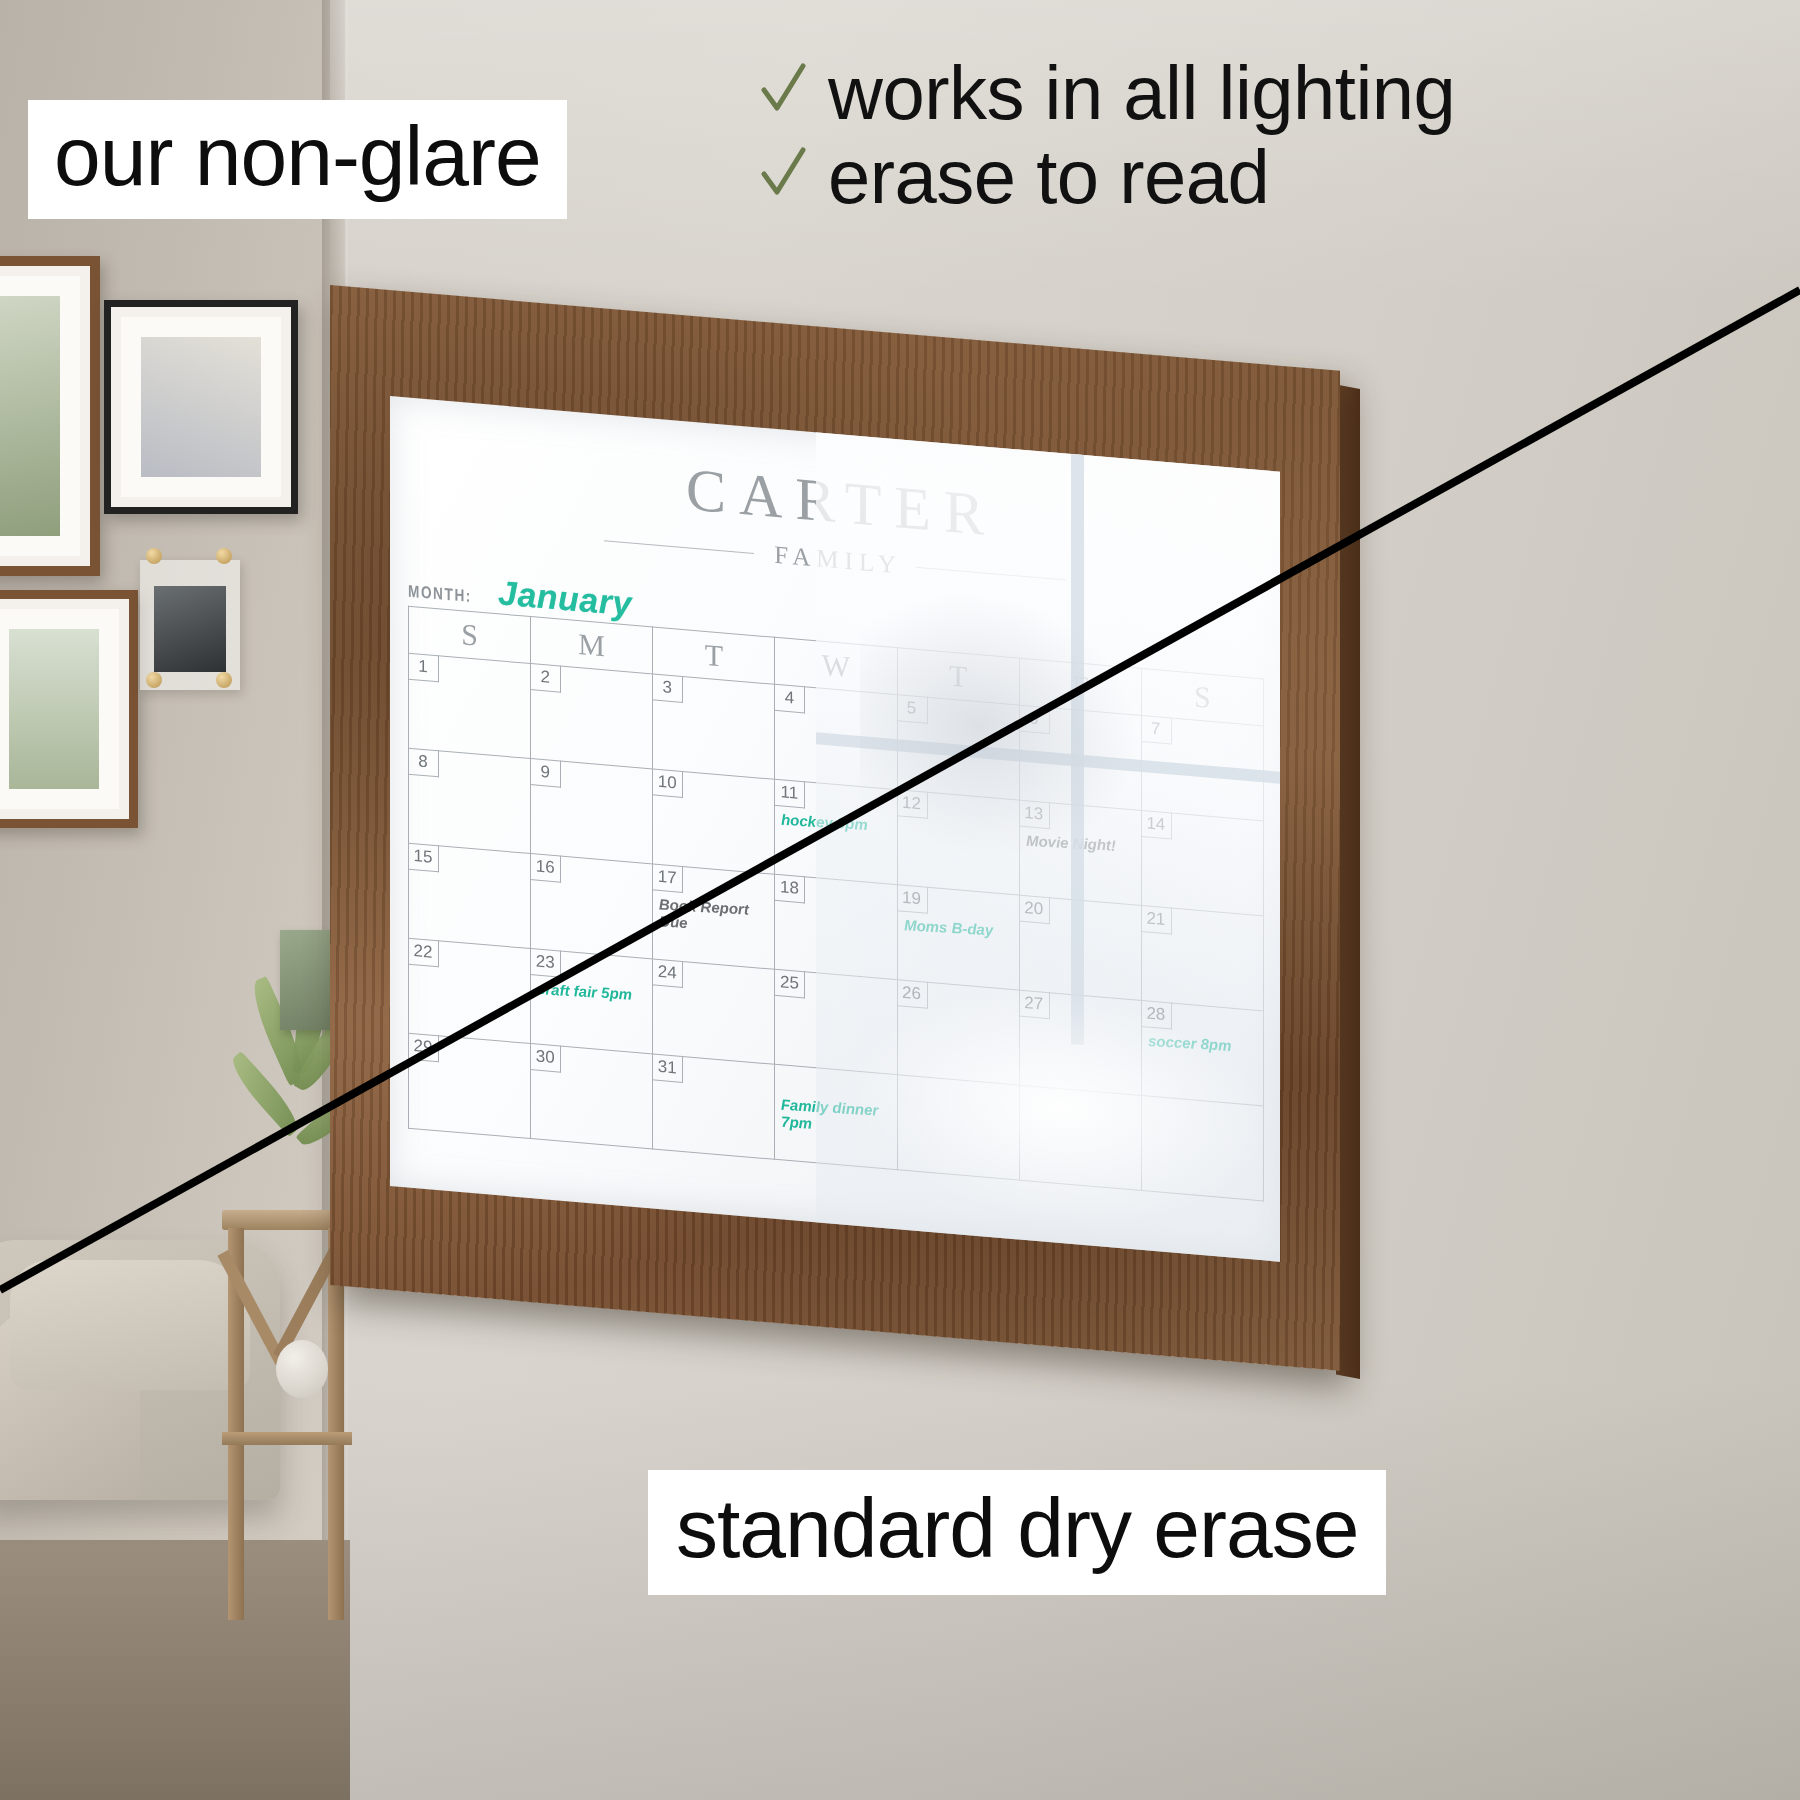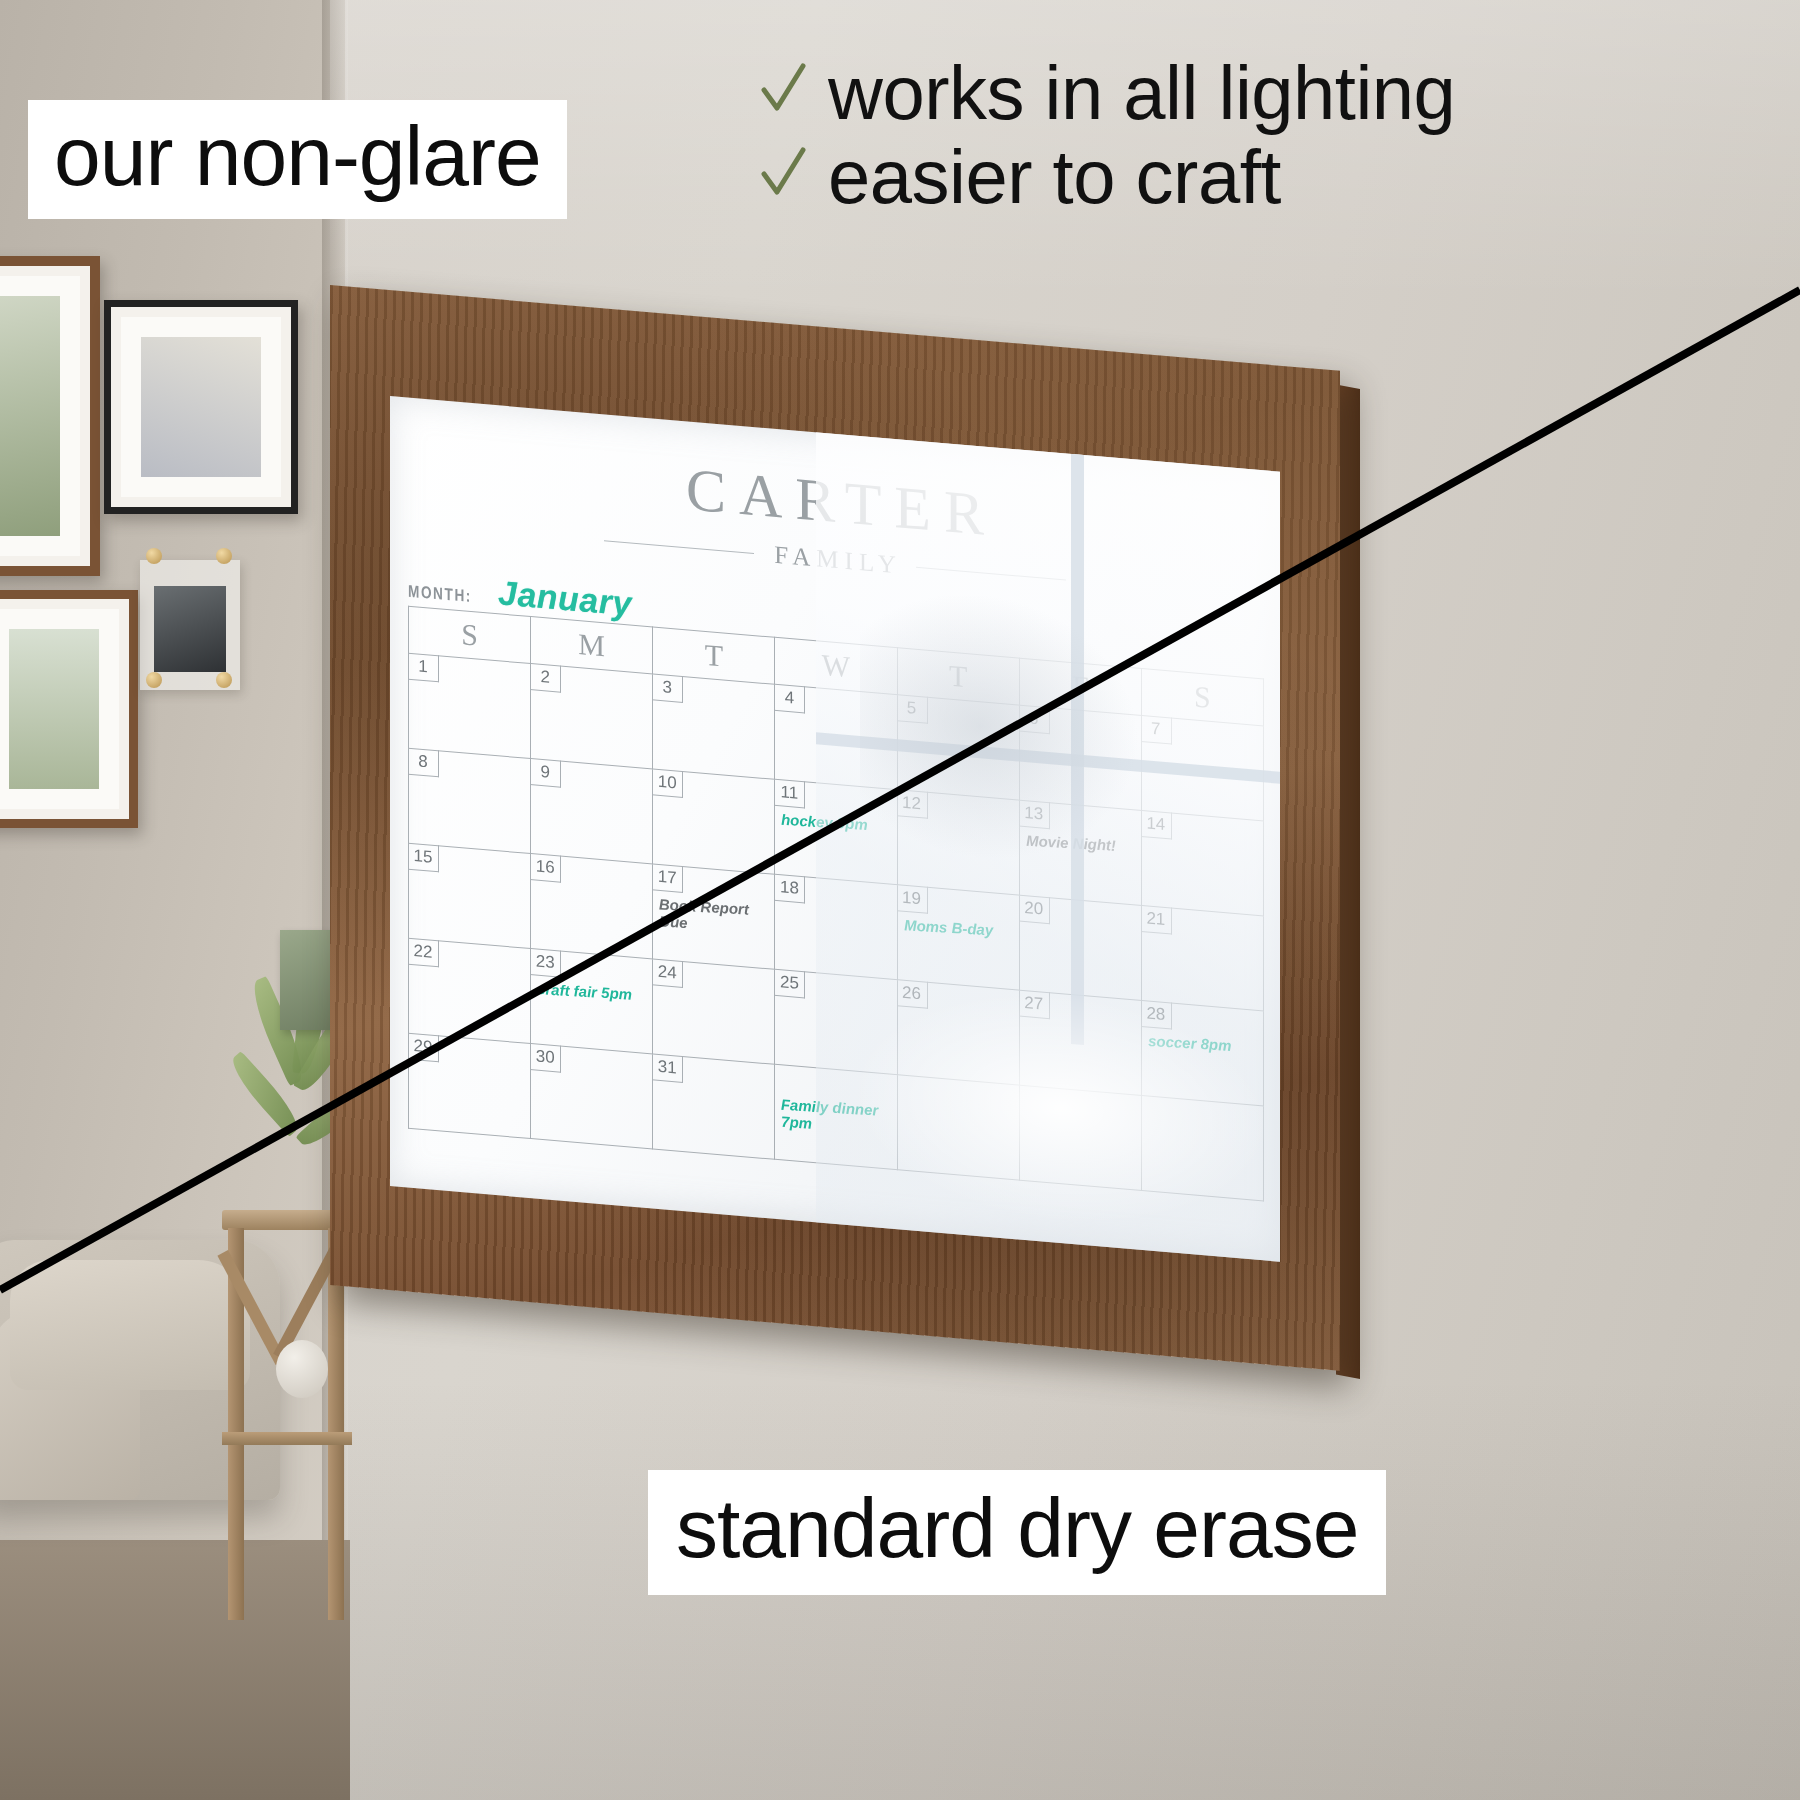--- a/index.html
+++ b/index.html
@@ -453,17 +453,17 @@
       <div class="bullet">
         <span class="check"><svg viewBox="0 0 46 58" width="46" height="58">
             <path d="M4 30 L17 48 L43 6" fill="none" stroke="#6b7a4a" stroke-width="5" stroke-linecap="round" stroke-linejoin="round"></path>
           </svg></span>
         <span class="bullet-text">works in all lighting</span>
       </div>
       <div class="bullet">
         <span class="check"><svg viewBox="0 0 46 58" width="46" height="58">
             <path d="M4 30 L17 48 L43 6" fill="none" stroke="#6b7a4a" stroke-width="5" stroke-linecap="round" stroke-linejoin="round"></path>
           </svg></span>
-        <span class="bullet-text">easier to craft</span>
+        <span class="bullet-text">erase to read</span>
       </div>
     </div>
 
 </div>
 
 </body></html>

